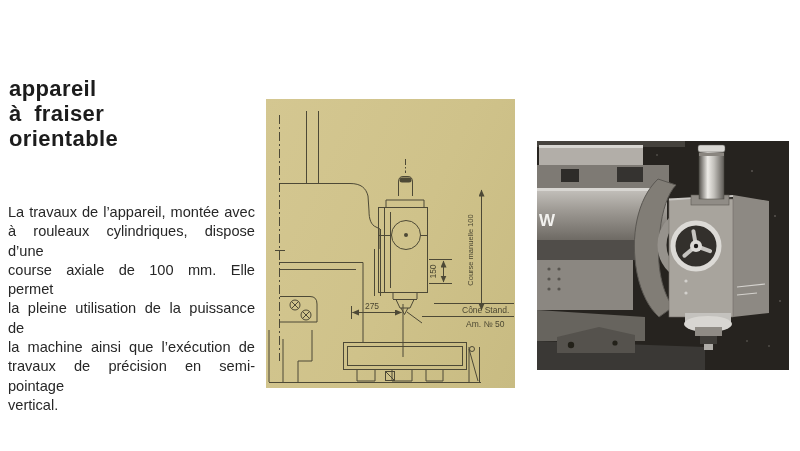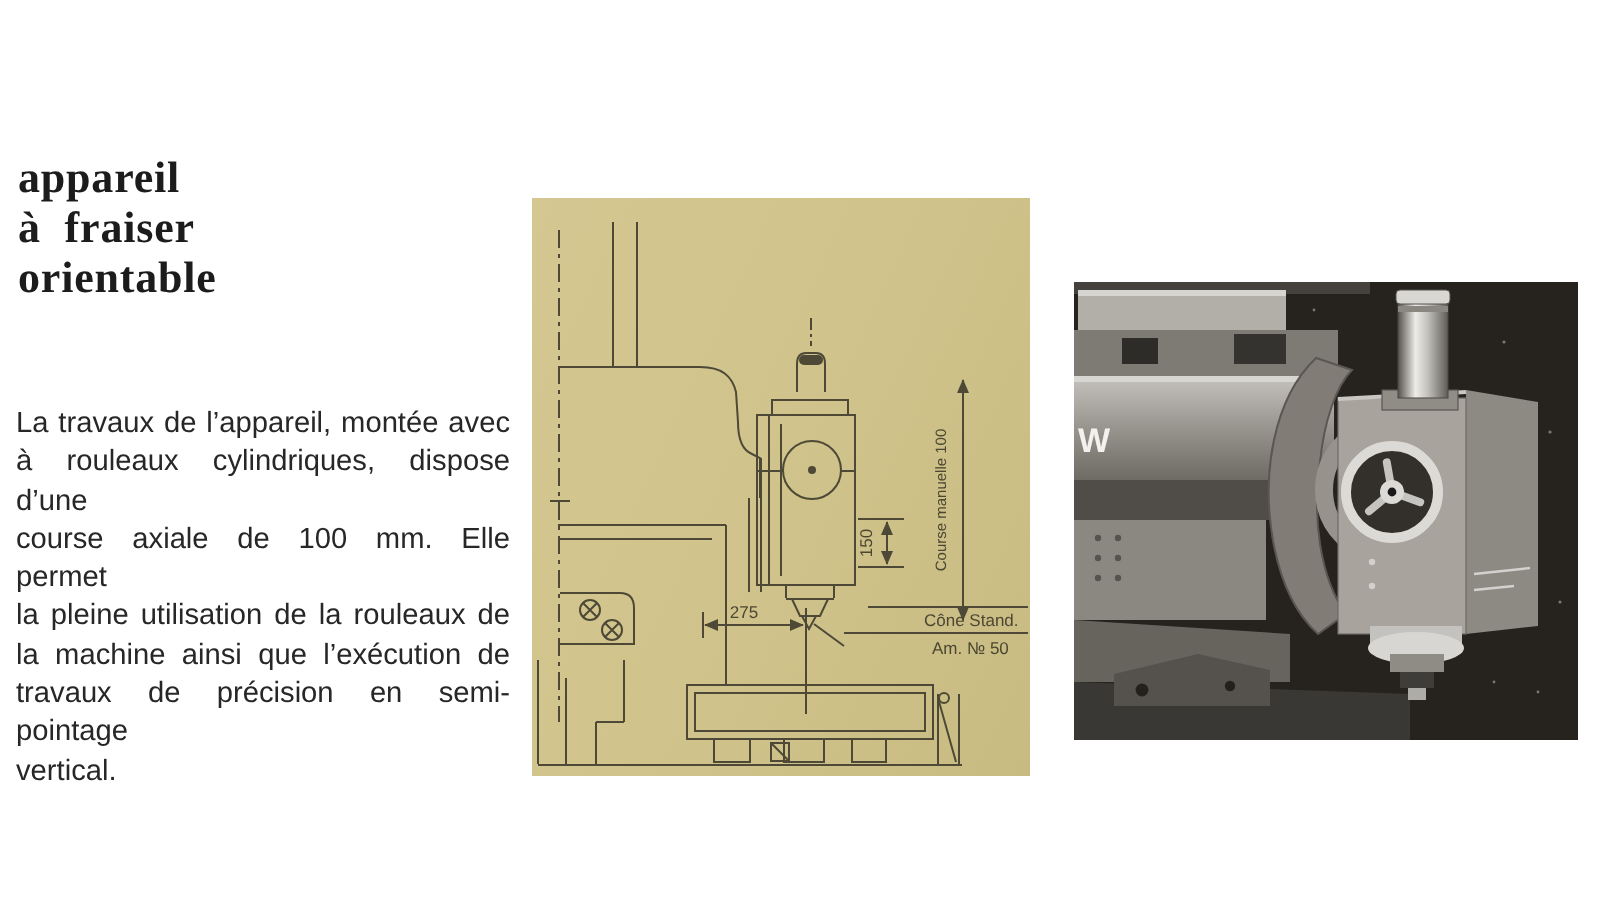--- a/index.html
+++ b/index.html
@@ -1,19 +1,19 @@
 <!DOCTYPE html>
 <html><head>
 <meta charset="utf-8">
 <style>
   html,body{margin:0;padding:0;background:#ffffff;}
   .page{position:relative;width:800px;height:451px;background:#ffffff;overflow:hidden;
         font-family:"Liberation Sans",sans-serif;}
   
-  .col-text{position:absolute;left:9px;top:76px;width:250px;font-family:Liberation Serif, serif;}
+  .col-text{position:absolute;left:9px;top:76px;width:250px;}
   .heading{color:#1c1c1c;font-weight:bold;font-size:22px;line-height:25px;
            letter-spacing:.4px;word-spacing:6px;}
   .heading div{white-space:nowrap;}
   .para{position:absolute;left:8px;top:203px;width:247px;color:#272727;
         font-size:14.6px;line-height:19.3px;}
   .pline{text-align:justify;text-align-last:justify;word-spacing:.5px;}
   .pline.last{text-align:center;text-align-last:left;}
   
   .drawing-panel{position:absolute;left:266px;top:79px;width:249px;height:289px;
                  background:linear-gradient(115deg,#d4c791 0%,#cfc28a 55%,#c8bb82 100%);margin-top:20px;}
@@ -31,21 +31,21 @@
     <div class="heading">
       <div>appareil</div>
       <div>à fraiser</div>
       <div>orientable</div>
     </div>
   </div>
   <div class="para">
     <div class="pline">La travaux de l’appareil, montée avec</div>
     <div class="pline">à rouleaux cylindriques, dispose d’une</div>
     <div class="pline">course axiale de 100 mm. Elle permet</div>
-    <div class="pline">la pleine utilisation de la rouleaux de</div>
+    <div class="pline">la pleine utilisation de la puissance de</div>
     <div class="pline">la machine ainsi que l’exécution de</div>
     <div class="pline">travaux de précision en semi-pointage</div>
     <div class="pline last">vertical.</div>
   </div>
 
   <div class="drawing-panel">
     <svg viewBox="0 0 249 289" width="249" height="289">
       <defs>
         <marker id="arw" markerWidth="8" markerHeight="8" refX="6.5" refY="3" orient="auto-start-reverse">
           <path d="M0,0 L7,3 L0,6 Z" fill="#4d4936"></path>

